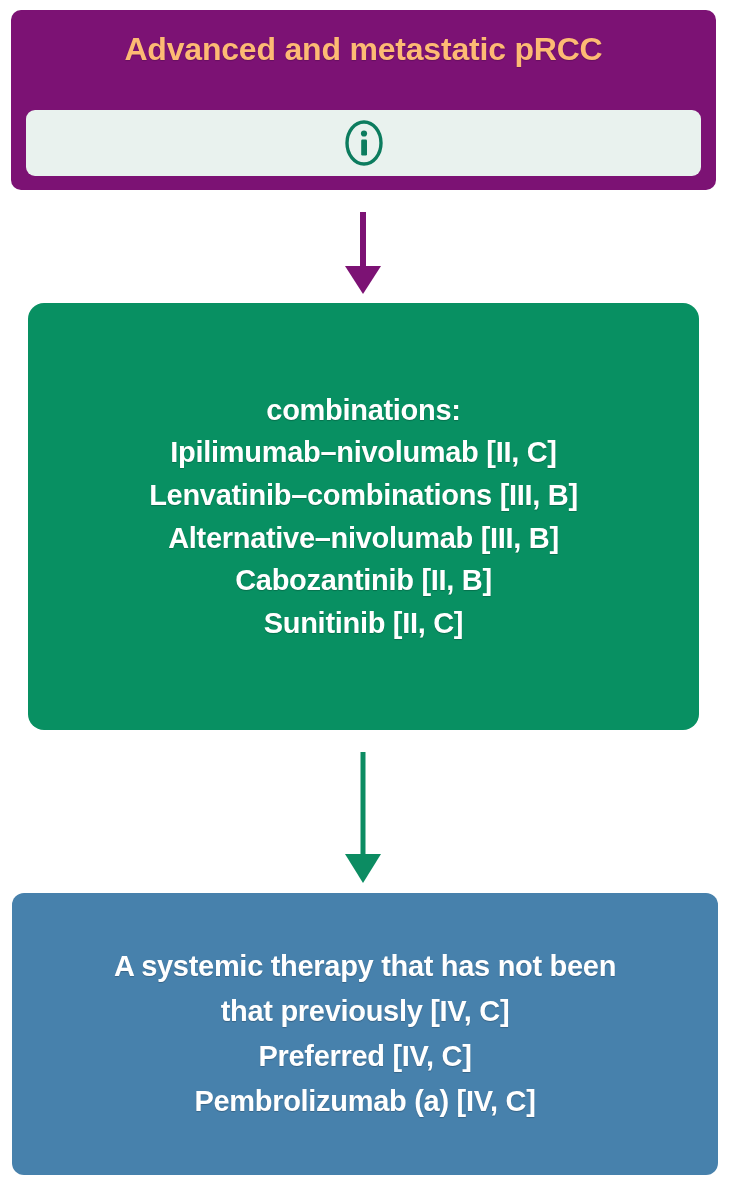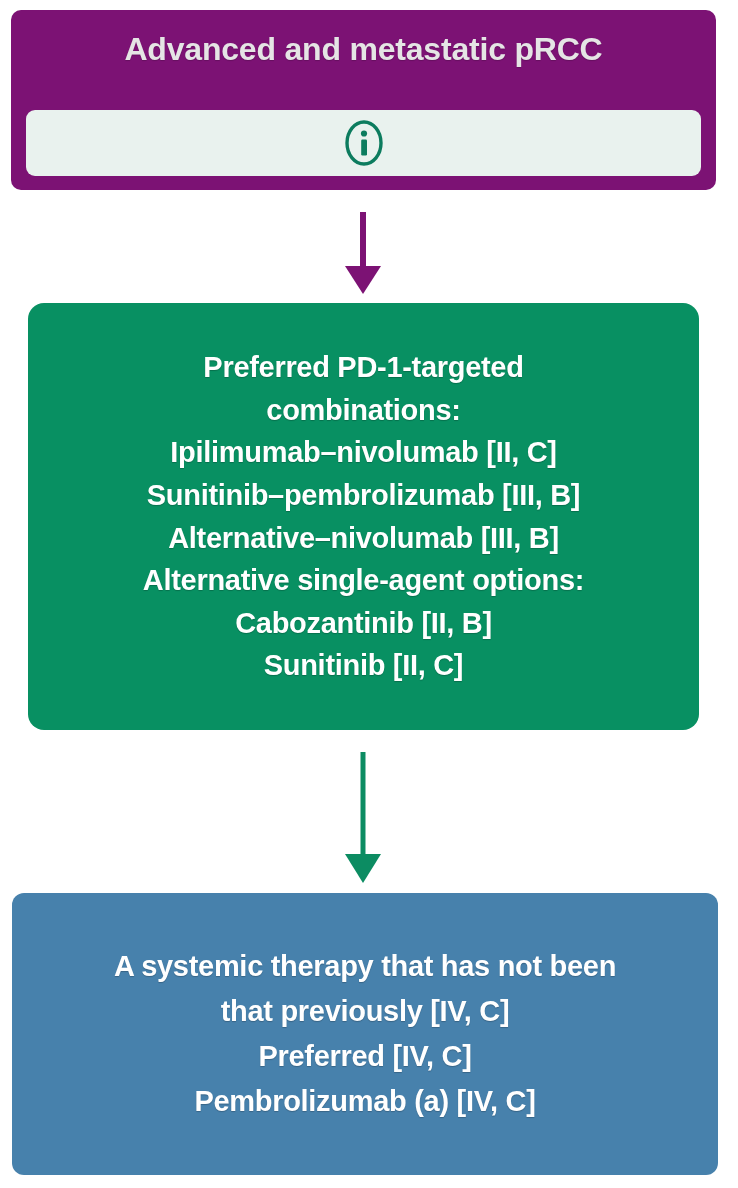--- a/index.html
+++ b/index.html
@@ -33,21 +33,21 @@
     background: #7C1274;
     border-radius: 10px;
     box-sizing: border-box;
     padding: 8px 10px 10px 10px;
     display: flex;
     flex-direction: column;
     justify-content: space-between;
     align-items: stretch;
   }
   .node-header-title {
-    color: #e5e5e5;
+    color: #fdba74;
     font-size: 32px;
     font-weight: bold;
     line-height: 1.12;
     text-align: center;
     letter-spacing: -0.2px;
     padding: 14px 4px 0 4px;
     text-shadow: 0 1px 1px rgba(0,0,0,0.18);
   }
   .info-bar {
     background: #E9F2EE;
@@ -143,26 +143,24 @@
   </div>
 
   <div class="arrow arrow-1">
     <svg width="738" height="115" viewBox="0 0 738 115" xmlns="http://www.w3.org/2000/svg">
       <line x1="363" y1="22" x2="363" y2="82" stroke="#7C1274" stroke-width="6"></line>
       <polygon points="363,104 345,76 381,76" fill="#7C1274"></polygon>
     </svg>
   </div>
 
   <div class="node-green">
-    <div class="node-line">Preferred PD-1-targeted</div>
     <div class="node-line">combinations:</div>
     <div class="node-line">Ipilimumab–nivolumab [II, C]</div>
-    <div class="node-line">Sunitinib–pembrolizumab [III, B]</div>
+    <div class="node-line">Lenvatinib–combinations [III, B]</div>
     <div class="node-line">Alternative–nivolumab [III, B]</div>
-    <div class="node-line">Alternative single-agent options:</div>
     <div class="node-line">Cabozantinib [II, B]</div>
     <div class="node-line">Sunitinib [II, C]</div>
   </div>
 
   <div class="arrow arrow-2">
     <svg width="738" height="165" viewBox="0 0 738 165" xmlns="http://www.w3.org/2000/svg">
       <line x1="363" y1="22" x2="363" y2="130" stroke="#0C8C62" stroke-width="5"></line>
       <polygon points="363,153 345,124 381,124" fill="#0C8C62"></polygon>
     </svg>
   </div>

